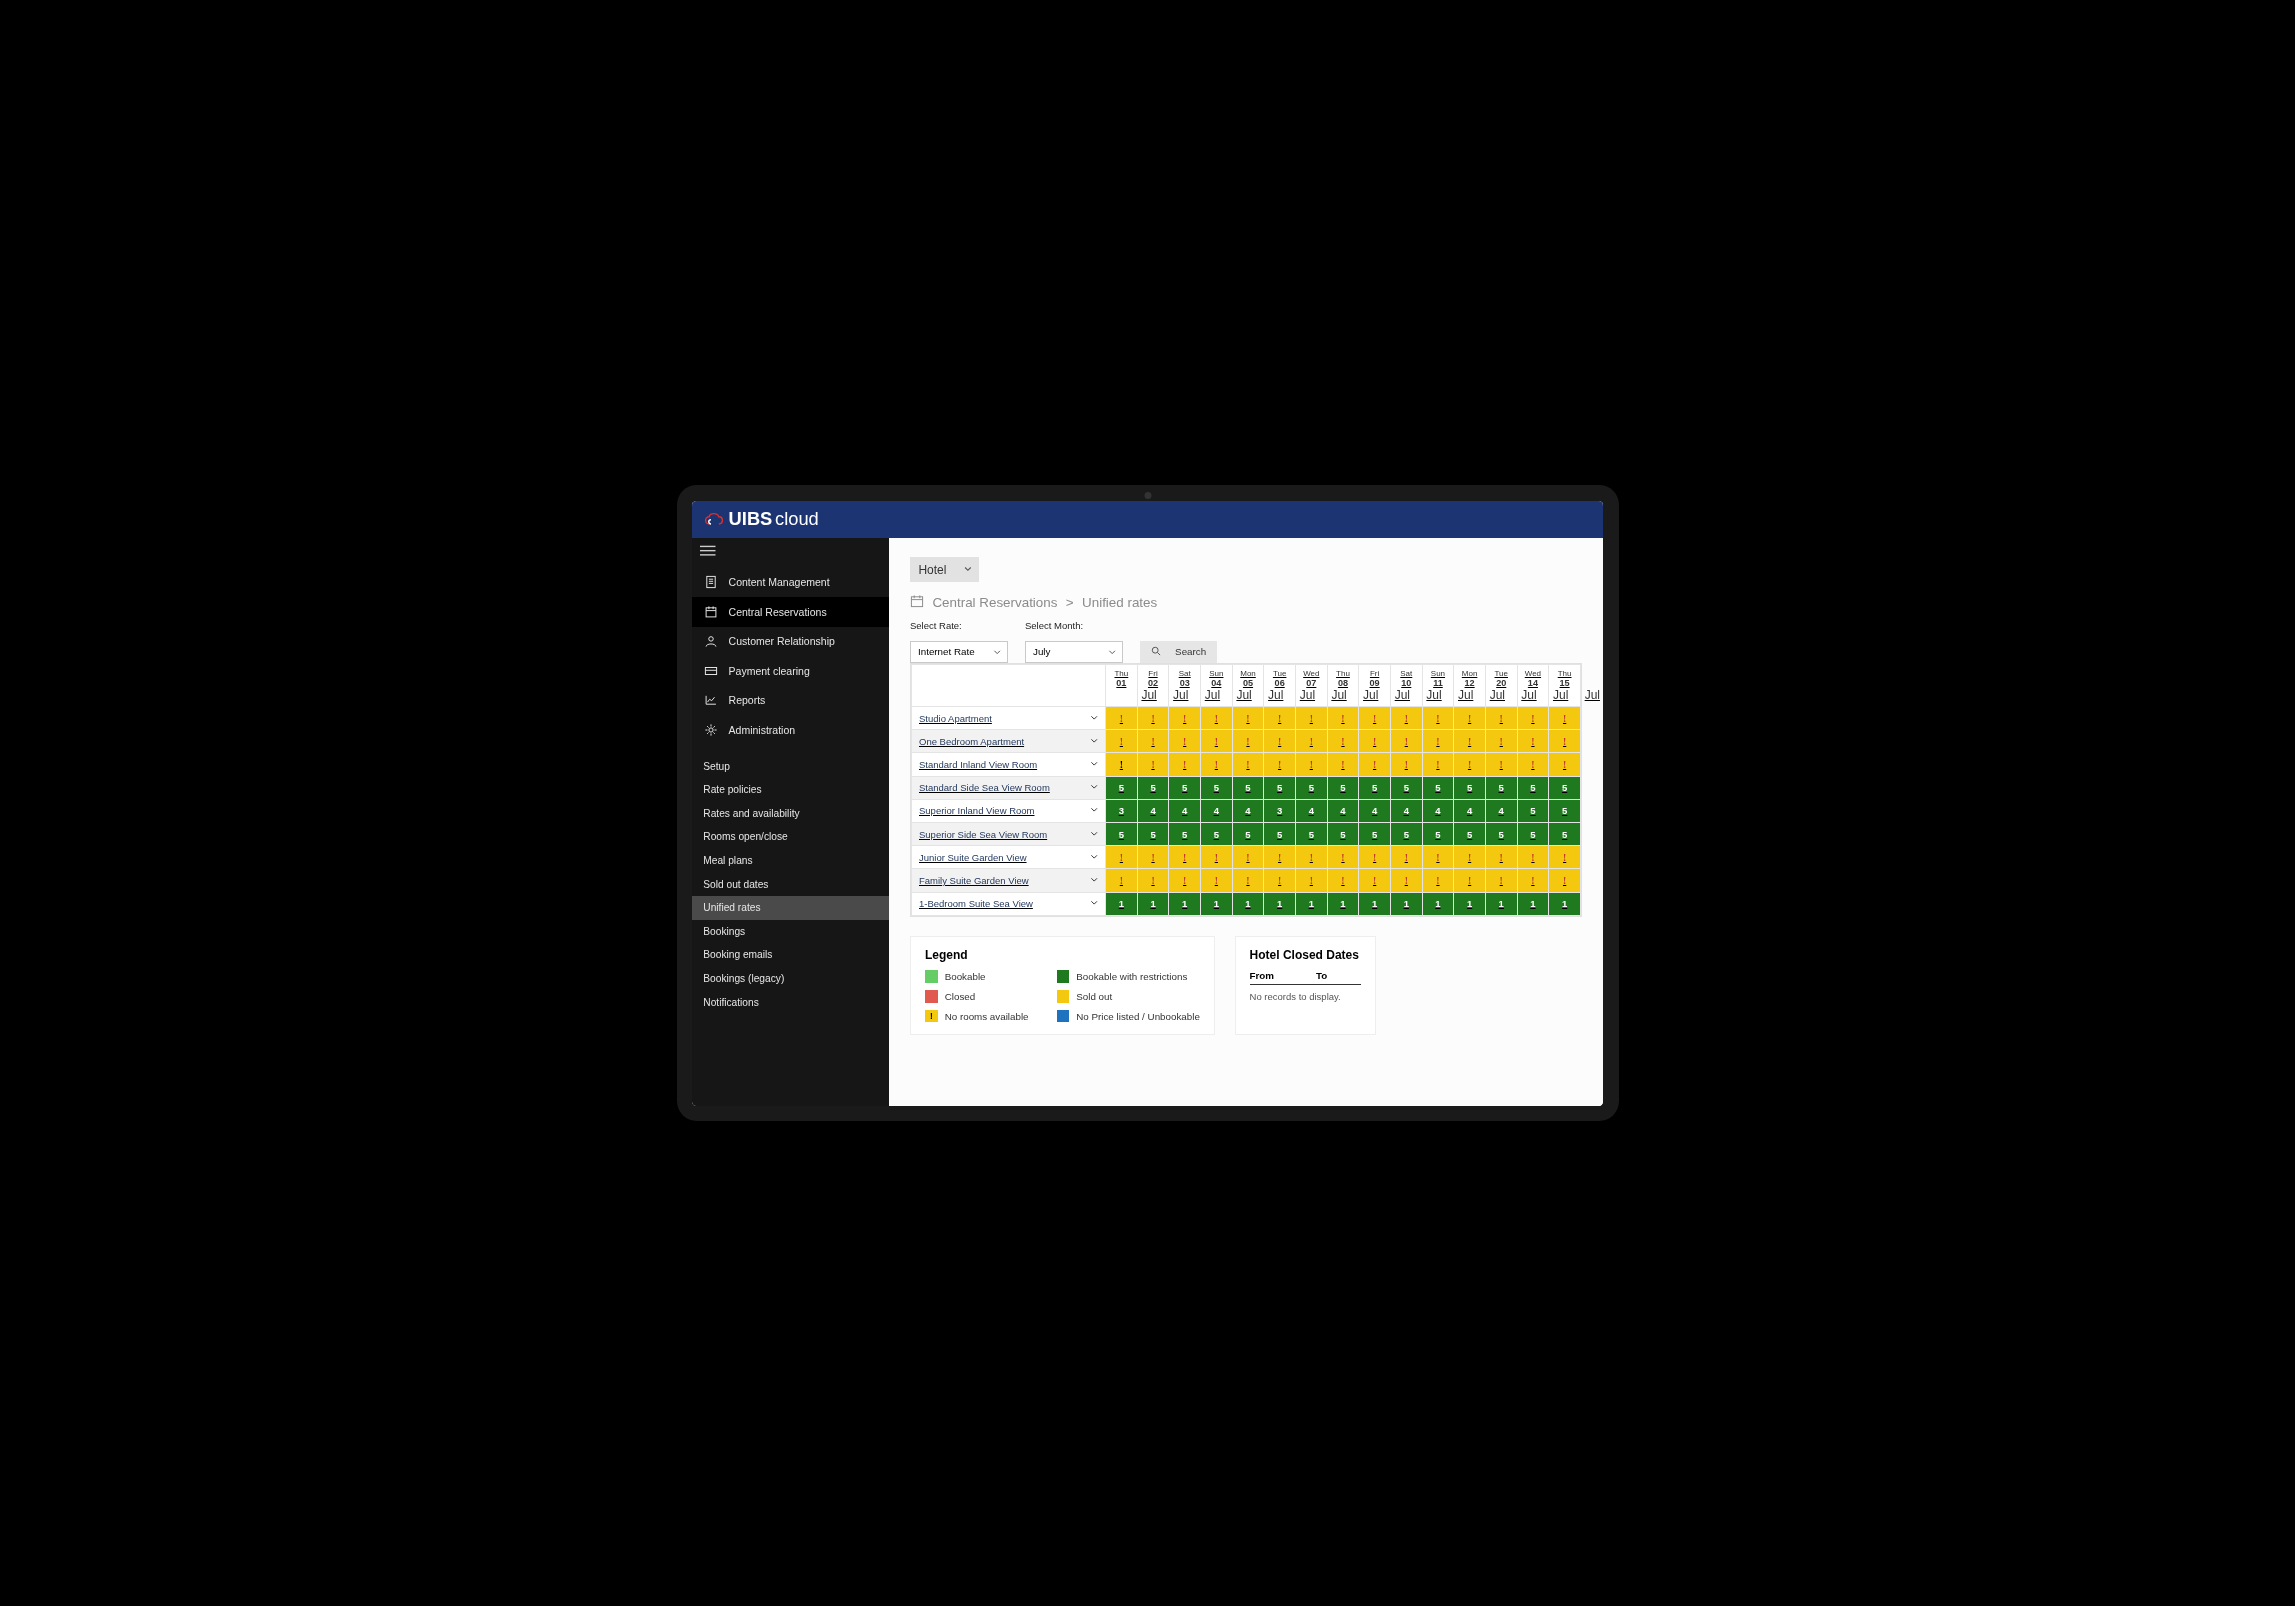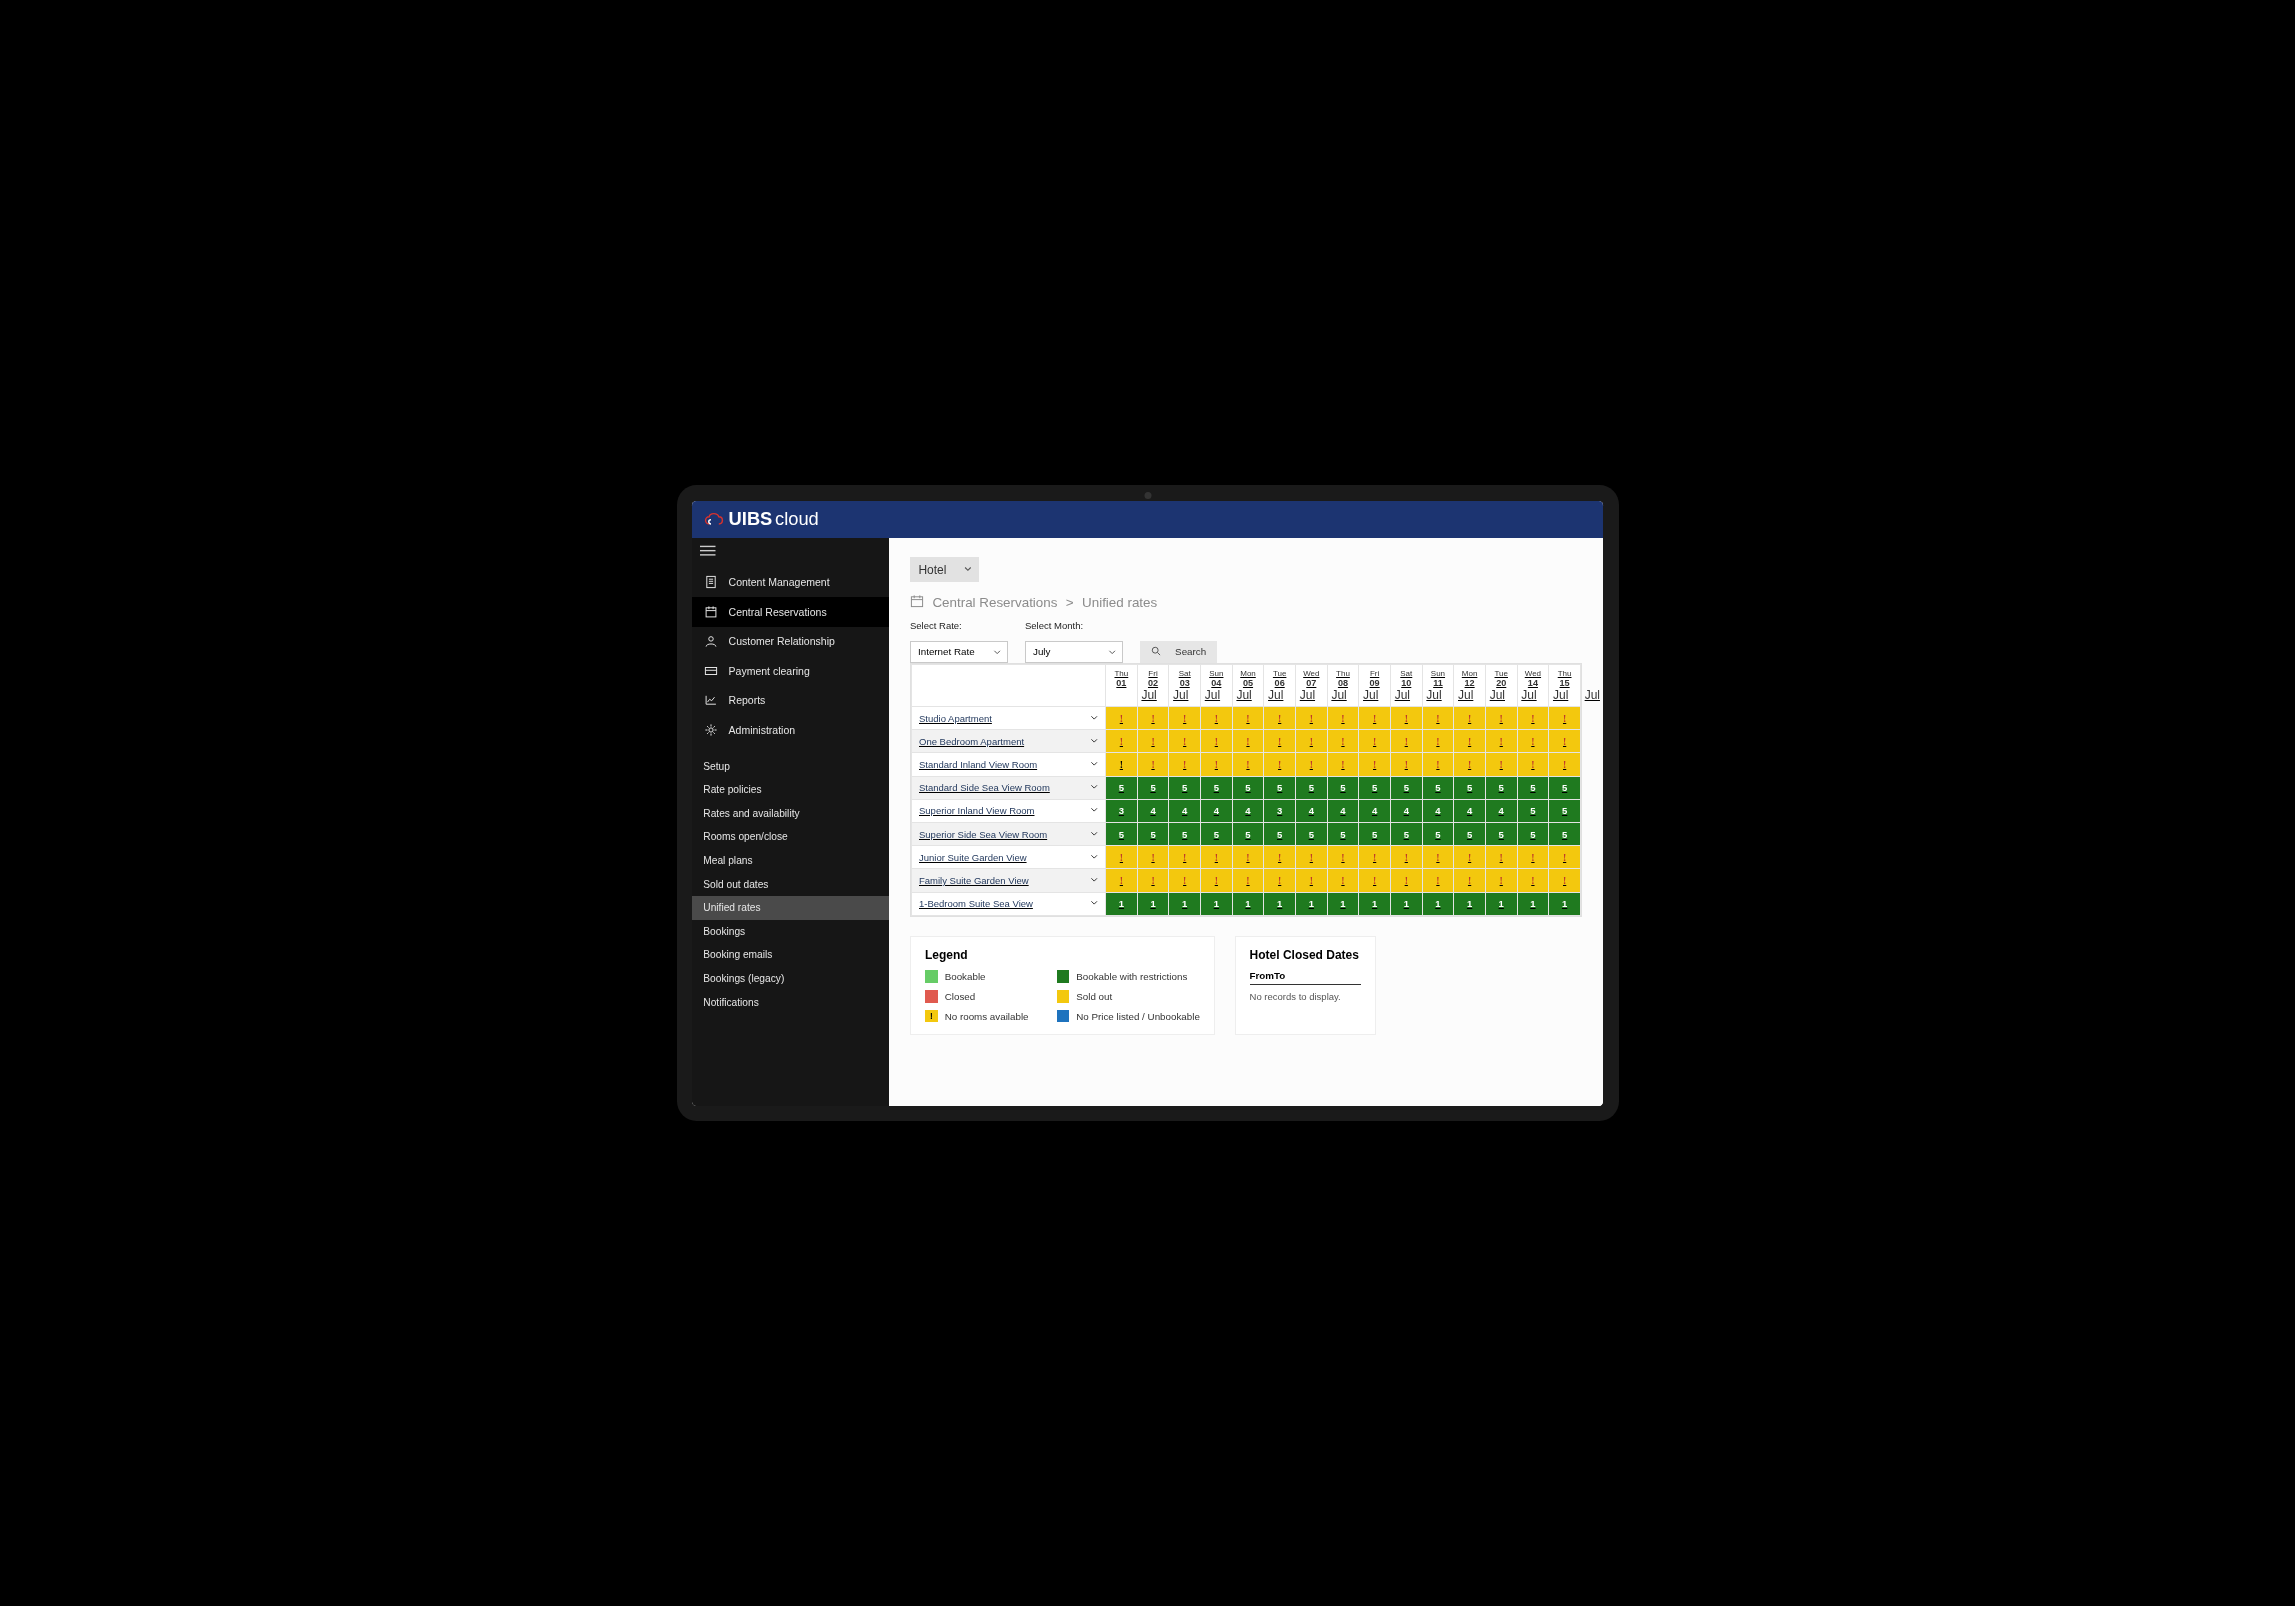--- a/index.html
+++ b/index.html
@@ -62,21 +62,21 @@
 .excl.red { color:#c0392b; }
 .excl.black { color:#000; }
 
 .panels { display:flex; gap:19.7px; margin-top:17px; }
 .panel { background:#fff; border:0.7px solid #eee; padding:11.3px 14px; }
 .panel h3 { font-size:12px; font-weight:700; margin-bottom:8.4px; }
 .legend-grid { display:grid; grid-template-columns:auto auto; column-gap:28px; row-gap:7px; }
 .legend-item { display:flex; align-items:center; gap:7px; font-size:9.8px; color:#333; }
 .swatch { width:12.7px; height:12.7px; display:flex; align-items:center; justify-content:center; font-size:8.4px; font-weight:700; color:#000;}
 .closed-dates { min-width:141px; }
-.closed-head { display:flex; font-weight:700; font-size:9.8px; border-bottom:0.7px solid #333; padding-bottom:2.8px; margin-bottom:5.6px; }
+.closed-head { display:flex; gap:42px; font-weight:700; font-size:9.8px; border-bottom:0.7px solid #333; padding-bottom:2.8px; margin-bottom:5.6px; }
 .no-records { font-size:9.5px; color:#555; }
 </style>
 </head>
 <body>
 
 <div class="tablet">
   <div class="screen">
 
     <div class="topbar">
       <div class="logo">

